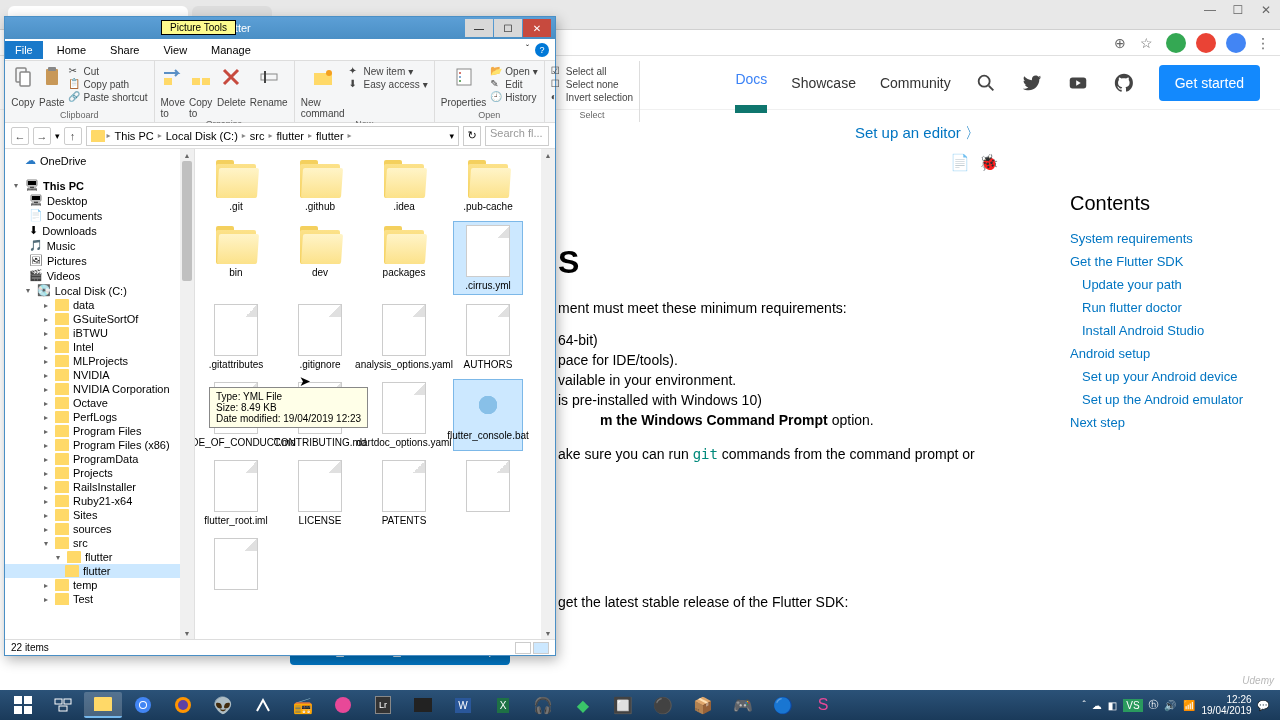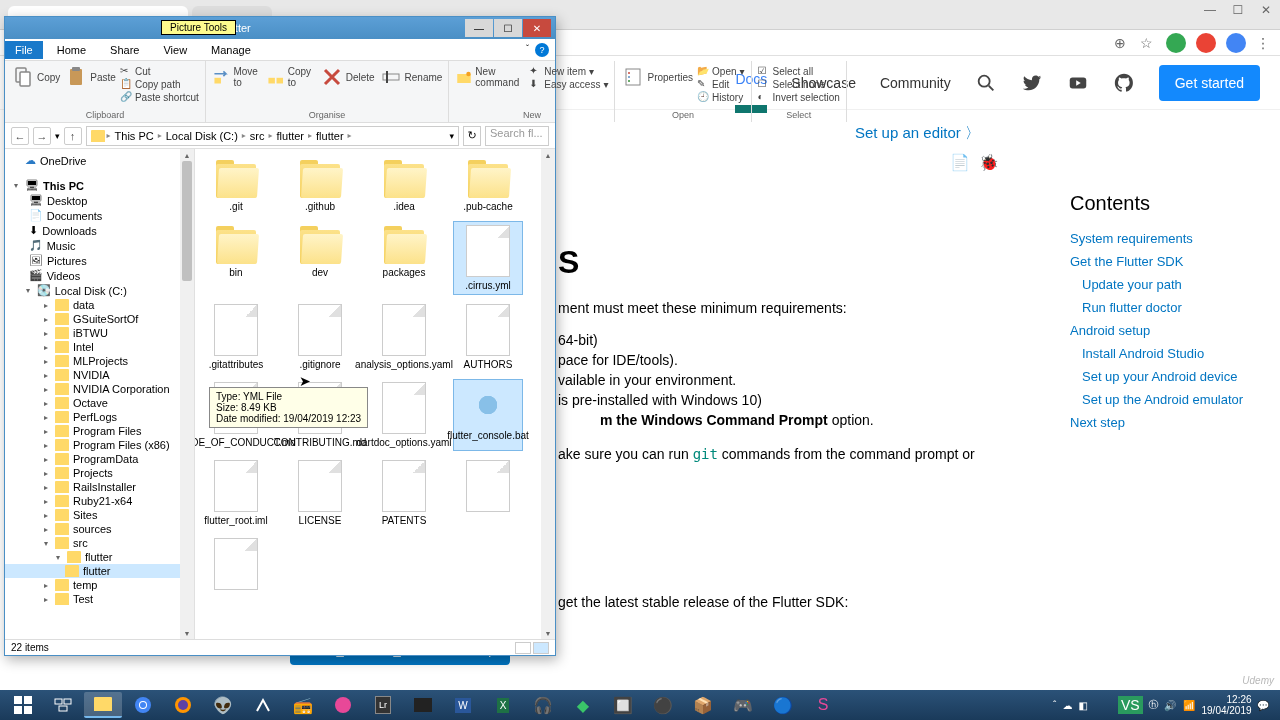--- a/index.html
+++ b/index.html
@@ -49,21 +49,21 @@
 .pic-tools { background: #fefb8e; border: 1px solid #000; font-size: 10px; padding: 1px 8px; position: absolute; left: 156px; top: 3px; text-align: right; }
 .exp-ribbon-tabs { height: 22px; background: #fff; display: flex; align-items: center; gap: 4px; border-bottom: 1px solid #ddd; font-size: 11px; }
 .rtab { padding: 3px 10px; }
 .rtab.file { background: #1979ca; color: white; }
 .rtab-help { margin-left: auto; margin-right: 6px; display: flex; gap: 6px; }
 .help-circle { width: 14px; height: 14px; background: #0078d7; color: white; border-radius: 50%; display: flex; align-items: center; justify-content: center; font-size: 9px; }
 .exp-ribbon { height: 62px; background: #f5f6f7; border-bottom: 1px solid #ddd; display: flex; font-size: 10px; }
 .rgroup { border-right: 1px solid #ddd; padding: 2px 6px; display: flex; flex-direction: column; align-items: center; justify-content: space-between; }
 .rgroup-label { font-size: 9px; color: #666; text-align: center; }
 .rgroup-content { display: flex; gap: 4px; align-items: flex-start; padding-top: 2px; }
-.rbtn-lg { display: flex; flex-direction: row; align-items: center; gap: 2px; font-size: 10px; color: #444; }
+.rbtn-lg { display: flex; flex-direction: column; align-items: center; gap: 8px; font-size: 10px; color: #444; }
 .rbtn-lg svg { width: 24px; height: 24px; }
 .rbtn-sm { display: flex; align-items: center; gap: 3px; font-size: 10px; color: #444; white-space: nowrap; }
 .rbtn-sm svg, .rbtn-sm .ico { width: 12px; height: 12px; }
 .rstack { display: flex; flex-direction: column; gap: 1px; }
 .exp-address { height: 26px; display: flex; align-items: center; gap: 4px; padding: 0 6px; background: #fff; border-bottom: 1px solid #e0e0e0; font-size: 11px; }
 .addr-btn { width: 18px; height: 18px; display: flex; align-items: center; justify-content: center; color: #444; border: 1px solid #ccc; border-radius: 2px; }
 .addr-bar { flex: 1; display: flex; align-items: center; gap: 2px; border: 1px solid #ccc; height: 20px; padding: 0 4px; }
 .crumb { padding: 0 2px; }
 .crumb-sep { color: #888; font-size: 8px; }
 .addr-refresh { border: 1px solid #ccc; width: 18px; height: 20px; display: flex; align-items: center; justify-content: center; }
@@ -160,22 +160,22 @@
   </div>
   <div class="docs-body">
     <div class="docs-left"></div>
     <div class="docs-main"></div>
     <div class="docs-right">
       <div class="contents-title">Contents</div>
       <a class="toc-link">System requirements</a>
       <a class="toc-link">Get the Flutter SDK</a>
       <a class="toc-link sub">Update your path</a>
       <a class="toc-link sub">Run flutter doctor</a>
+      <a class="toc-link sub">Install Android Studio</a>
       <a class="toc-link">Android setup</a>
-      <a class="toc-link sub">Install Android Studio</a>
       <a class="toc-link sub">Set up your Android device</a>
       <a class="toc-link sub">Set up the Android emulator</a>
       <a class="toc-link">Next step</a>
     </div>
   </div>
 
   <div style="position:absolute; left:558px; top:188px; font-size:32px; font-weight:600; letter-spacing:2px;">S</div>
   <div style="position:absolute; left:558px; top:244px; font-size:14px;">ment must meet these minimum requirements:</div>
   <div style="position:absolute; left:558px; top:276px; font-size:14px;">64-bit)</div>
   <div style="position:absolute; left:558px; top:296px; font-size:14px;">pace for IDE/tools).</div>
@@ -721,21 +721,21 @@
   <div class="tb-item">🎮</div>
   <div class="tb-item">🔵</div>
   <div class="tb-item">
       <span style="color:#e84898;">S</span>
     </div>
   <div class="tb-spacer"></div>
   <div class="tb-tray">
     <span>ˆ</span>
     <span>☁</span>
     <span>◧</span>
-    <span style="background:#2a9a5e;color:#fff;font-size:14px;padding:1px 3px;margin-left:24px;">VS</span>
+    <span style="background:#2a9a5e;color:#fff;font-size:10px;padding:1px 3px;">VS</span>
     <span>ⓗ</span>
     <span>🔊</span>
     <span>📶</span>
     <div class="tb-clock">
       <div>12:26</div>
       <div>19/04/2019</div>
     </div>
     <span>💬</span>
   </div>
 </div>

